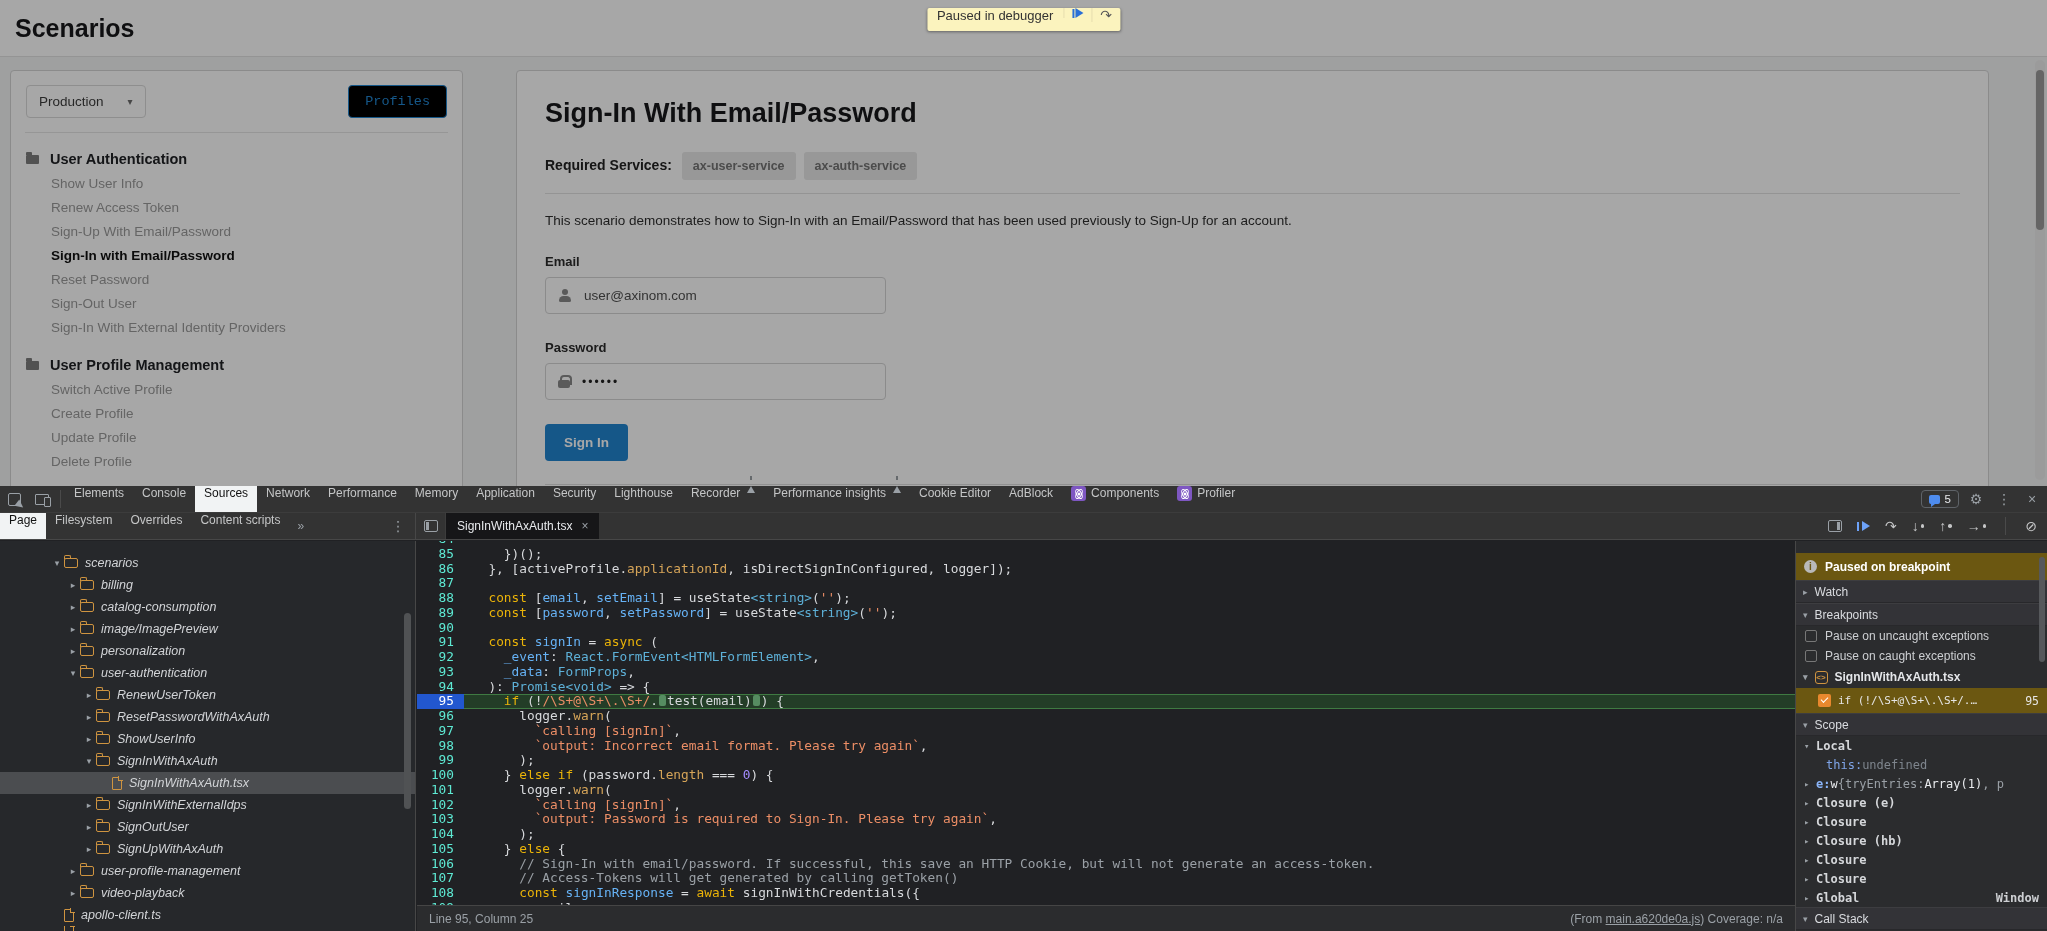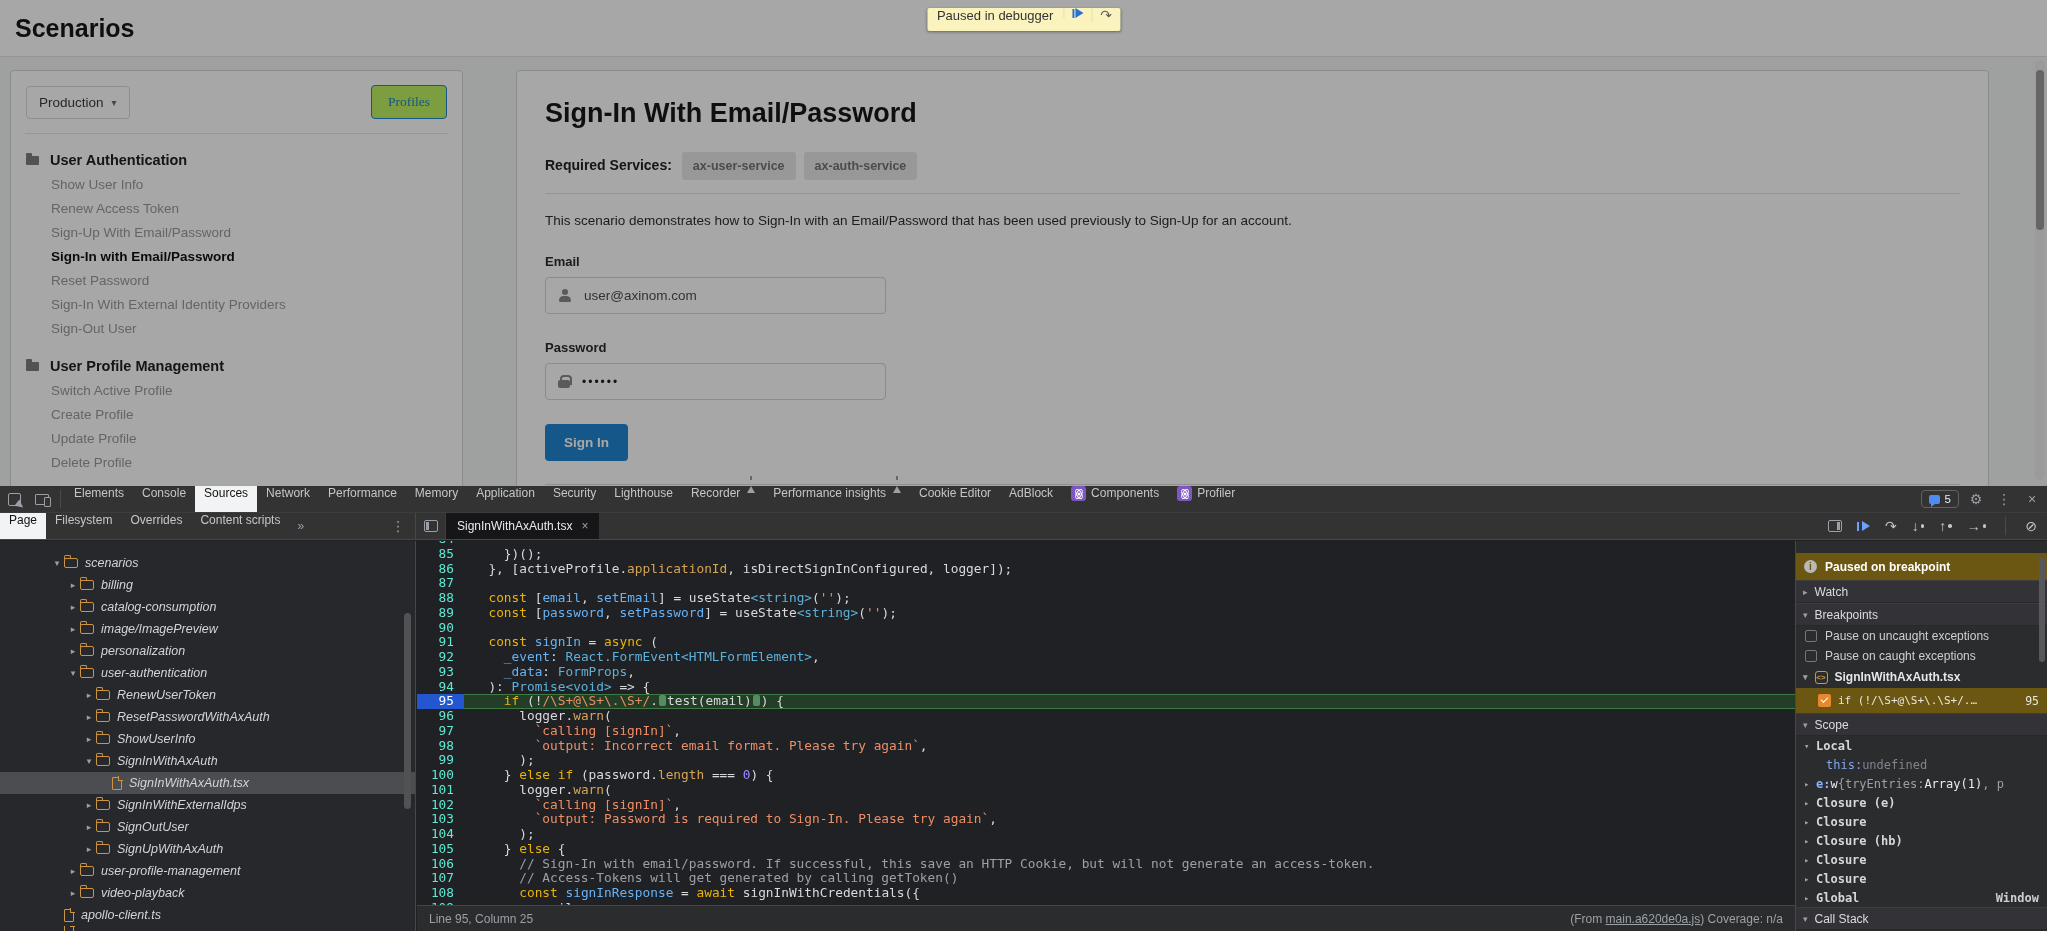--- a/index.html
+++ b/index.html
@@ -6,23 +6,23 @@
   html,body{width:2047px;height:931px;overflow:hidden}
   body{position:relative;font-family:"Liberation Sans",sans-serif;background:#fff}
 
   
   .page{position:absolute;left:0;top:0;width:2047px;height:486px;background:#f3f4f5;overflow:hidden}
   .page-header{height:57px;background:#fff;border-bottom:1px solid #e2e2e2;display:flex;align-items:center;padding:0 15px}
   .page-title{font-size:25px;font-weight:bold;color:#17181a}
   .card{position:absolute;background:#fff;border:1px solid #d4d4d5;border-radius:4px}
   .left-card{left:10px;top:70px;width:453px;height:560px;padding:14px 15px}
   .card-toprow{display:flex;justify-content:space-between;align-items:center}
-  .env-btn{display:flex;align-items:center;gap:8px;border:1px solid #d9d9d9;border-radius:4px;background:#fff;padding:8px 12px;font-size:13.5px;color:#3c3c3c;font-family:inherit;cursor:pointer}
+  .env-btn{display:flex;align-items:center;gap:24px;border:1px solid #d9d9d9;border-radius:4px;background:#fff;padding:8px 12px;font-size:13.5px;color:#3c3c3c;font-family:inherit;cursor:pointer}
   .caret{font-size:10px;color:#6d6d6d}
-  .profiles-btn{border:1px solid #2185d0;color:#2185d0;background:#bef264;border-radius:4px;padding:8px 16px;font-size:13.5px;font-family:Liberation Serif, serif;cursor:pointer}
+  .profiles-btn{border:1px solid #2185d0;color:#2185d0;background:#000000;border-radius:4px;padding:8px 16px;font-size:13.5px;font-family:Liberation Mono, monospace;cursor:pointer}
   .sep-hr{border:none;border-top:1px solid #e6e6e6;margin:14px -1px 4px}
   .nav-section{margin-top:14px}
   .nav-section-h{display:flex;align-items:center;gap:11px;font-size:14.5px;font-weight:bold;color:#202226;padding:4px 0}
   .gfolder{position:relative;width:13px;height:9px;background:#7d7d7d;border-radius:1px;flex:none}
   .gfolder::before{content:'';position:absolute;top:-3px;left:0;width:6px;height:3px;background:#7d7d7d;border-radius:1px 1px 0 0}
   .nav-item{font-size:13.5px;color:#9a9a9a;padding:4.5px 0 4.5px 25px;cursor:pointer;white-space:nowrap}
   .nav-item.active{color:#111;font-weight:bold}
 
   .main-card{left:516px;top:70px;width:1473px;height:560px;padding:27px 28px}
   .sc-title{font-size:27px;font-weight:bold;color:#17181a}
@@ -170,22 +170,22 @@
         <div class="nav-section">
           <div class="nav-section-h">
             <span class="gfolder"></span>
             <span>User Authentication</span>
           </div>
           <div class="nav-item">Show User Info</div>
           <div class="nav-item">Renew Access Token</div>
           <div class="nav-item">Sign-Up With Email/Password</div>
           <div class="nav-item active">Sign-In with Email/Password</div>
           <div class="nav-item">Reset Password</div>
+          <div class="nav-item">Sign-Out User</div>
           <div class="nav-item">Sign-In With External Identity Providers</div>
-          <div class="nav-item">Sign-Out User</div>
         </div>
         <div class="nav-section">
           <div class="nav-section-h">
             <span class="gfolder"></span>
             <span>User Profile Management</span>
           </div>
           <div class="nav-item">Switch Active Profile</div>
           <div class="nav-item">Create Profile</div>
           <div class="nav-item">Update Profile</div>
           <div class="nav-item">Delete Profile</div>

